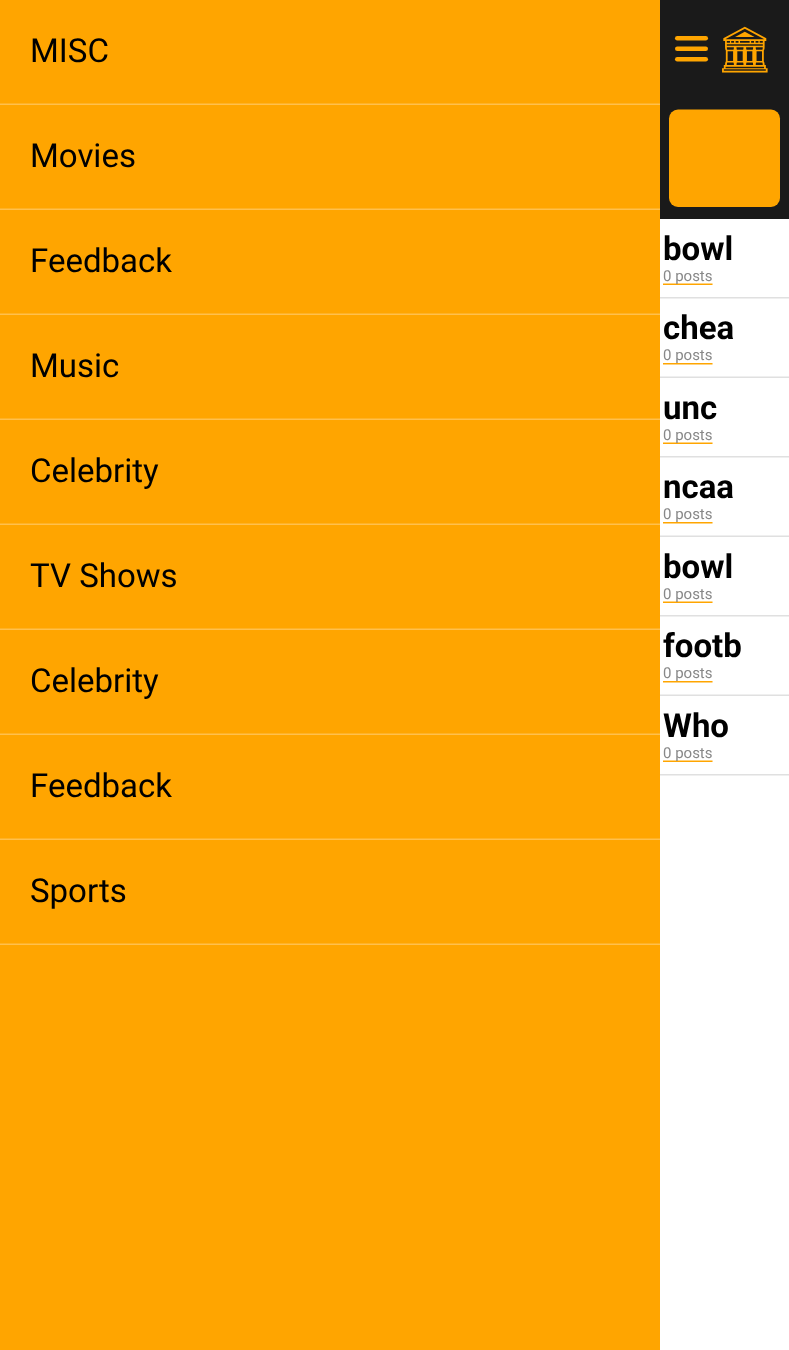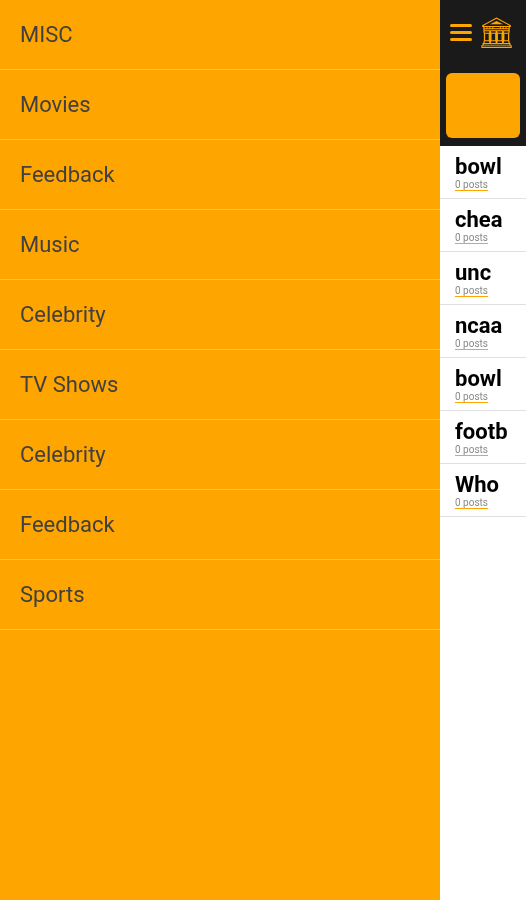--- a/index.html
+++ b/index.html
@@ -26,21 +26,21 @@
       flex-shrink: 0;
     }
 
     .sidebar-item {
       padding: 22px 20px;
       border-bottom: 1px solid rgba(255,255,255,0.3);
       cursor: pointer;
     }
 
     .sidebar-item-label {
-      color: #404040;
+      color: #000000;
       font-size: 22px;
       font-weight: 400;
     }
 
     
     .right-panel {
       width: 86px;
       background-color: #1a1a1a;
       display: flex;
       flex-direction: column;
@@ -92,21 +92,21 @@
     .topics-list {
       background-color: #ffffff;
       flex: 1;
       overflow: hidden;
       display: flex;
       flex-direction: column;
     }
 
     .topic-item {
       border-bottom: 1px solid #e0e0e0;
-      padding: 8px 4px 8px 15px;
+      padding: 8px 4px 8px 2px;
       cursor: pointer;
     }
 
     .topic-title {
       font-size: 22px;
       font-weight: bold;
       color: #000000;
       white-space: nowrap;
       overflow: hidden;
     }

